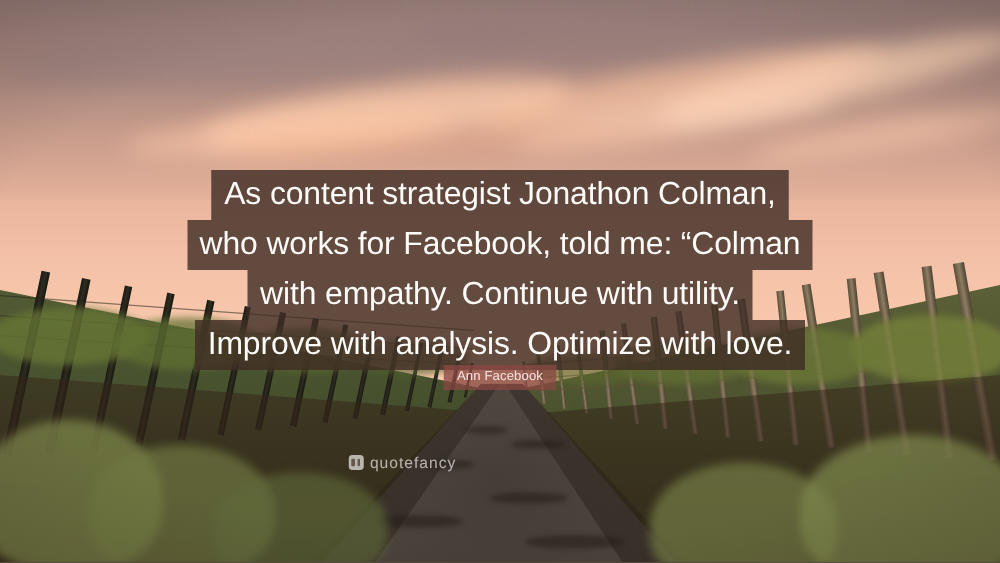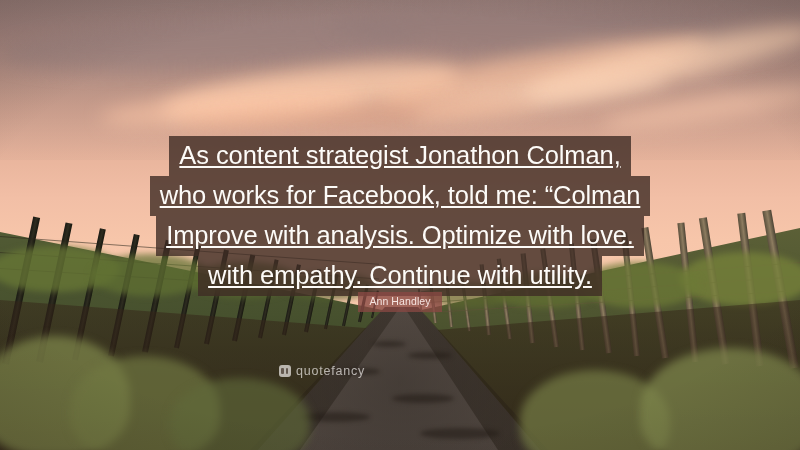--- a/index.html
+++ b/index.html
@@ -180,21 +180,20 @@
     font-weight: 300;
     color: #fdfbf8;
     letter-spacing: -0.1px;
     white-space: nowrap;
   }
   .quote-line > span {
     display: inline-block;
     background: rgba(62,44,36,0.80);
     padding: 2px 10px 4px 10px;
     box-decoration-break: clone;
-    text-decoration: underline;
   }
 
   .author-badge {
     position: absolute;
     left: 0;
     top: 291px;
     width: 800px;
     text-align: center;
   }
   .author-badge > span {
@@ -343,26 +342,26 @@
     <div class="grass-blur" style="left:170px; top:378px; width:140px; height:86px;  background:rgba(96,104,58,0.66);"></div>
     <div class="grass-blur" style="left:520px; top:370px; width:150px; height:100px; background:rgba(118,126,70,0.70);"></div>
     <div class="grass-blur" style="left:640px; top:348px; width:180px; height:120px; background:rgba(126,134,76,0.74);"></div>
 
     <div class="vignette"></div>
   </div>
 
   <div class="quote-block">
     <div class="quote-line"><span>As content strategist Jonathon Colman,</span></div>
     <div class="quote-line"><span>who works for Facebook, told me: “Colman</span></div>
+    <div class="quote-line"><span>with empathy. Continue with utility.</span></div>
     <div class="quote-line"><span>Improve with analysis. Optimize with love.</span></div>
-    <div class="quote-line"><span>with empathy. Continue with utility.</span></div>
   </div>
 
   <div class="author-badge">
-    <span>Ann Handley</span>
+    <span>Ann Facebook</span>
   </div>
 
   <div class="watermark">
     <span class="watermark-inner">
       <span class="wm-logo"></span>
       <span class="wm-text">quotefancy</span>
     </span>
   </div>
 
 </div>

